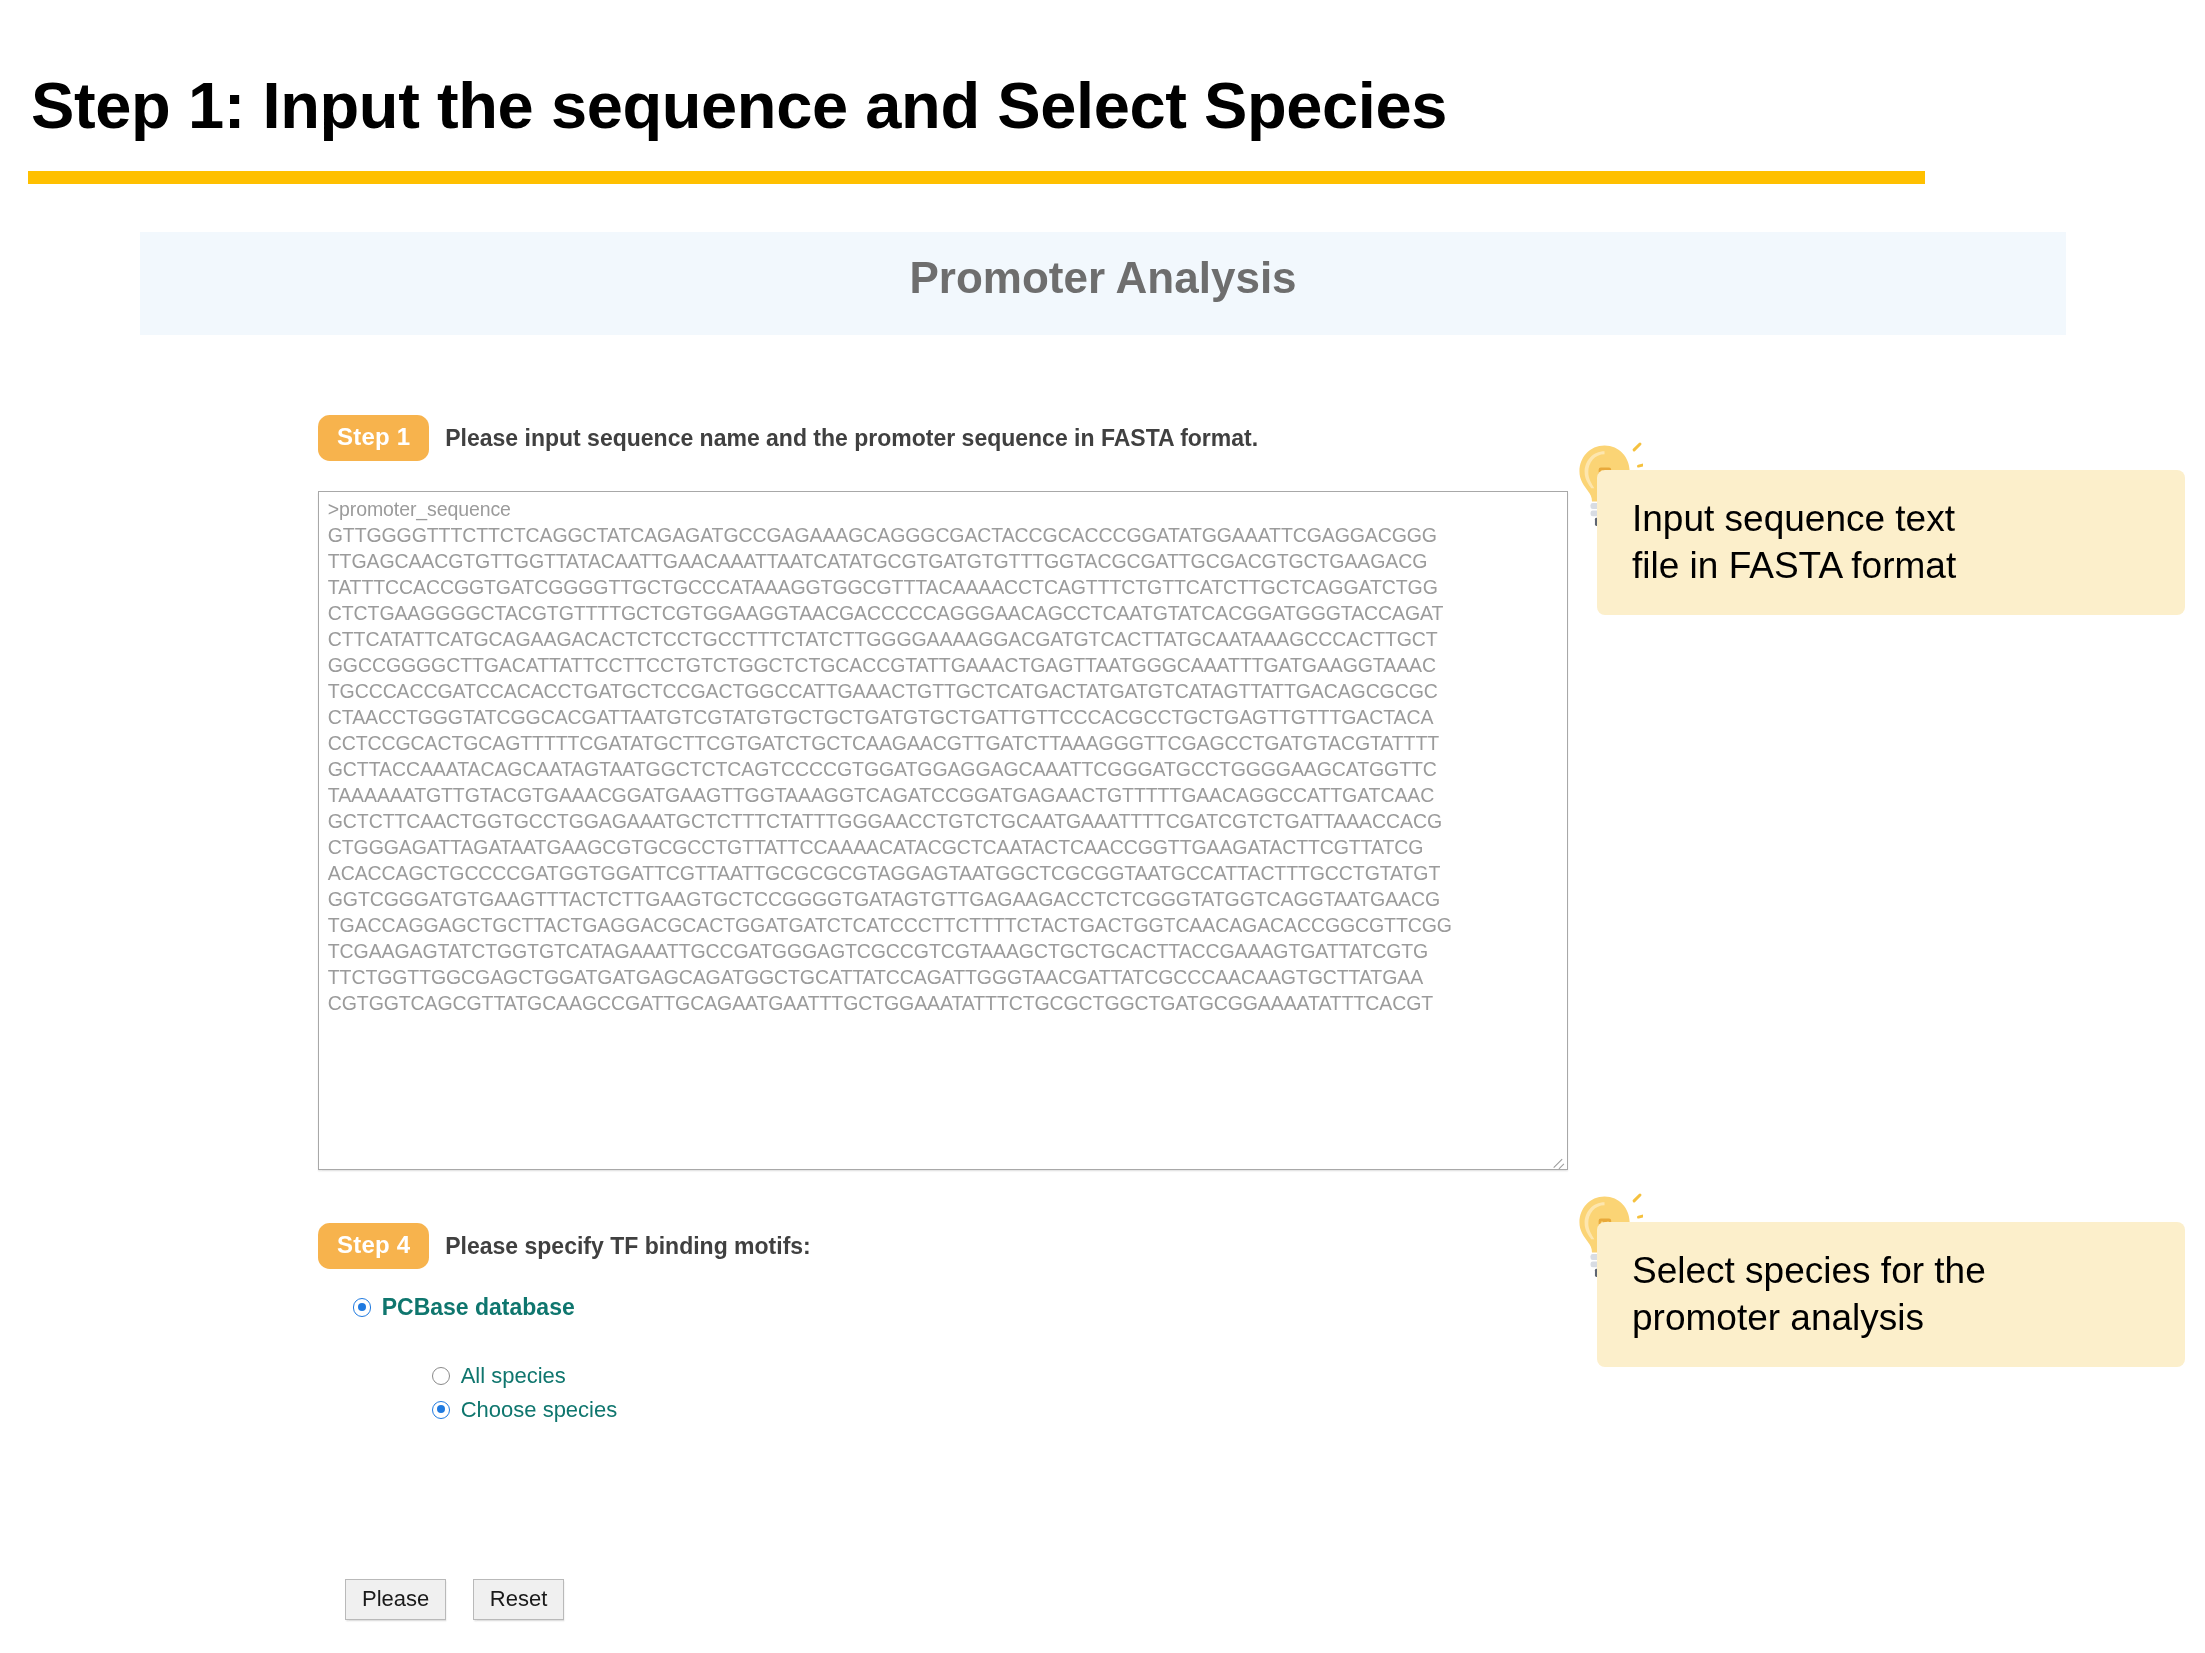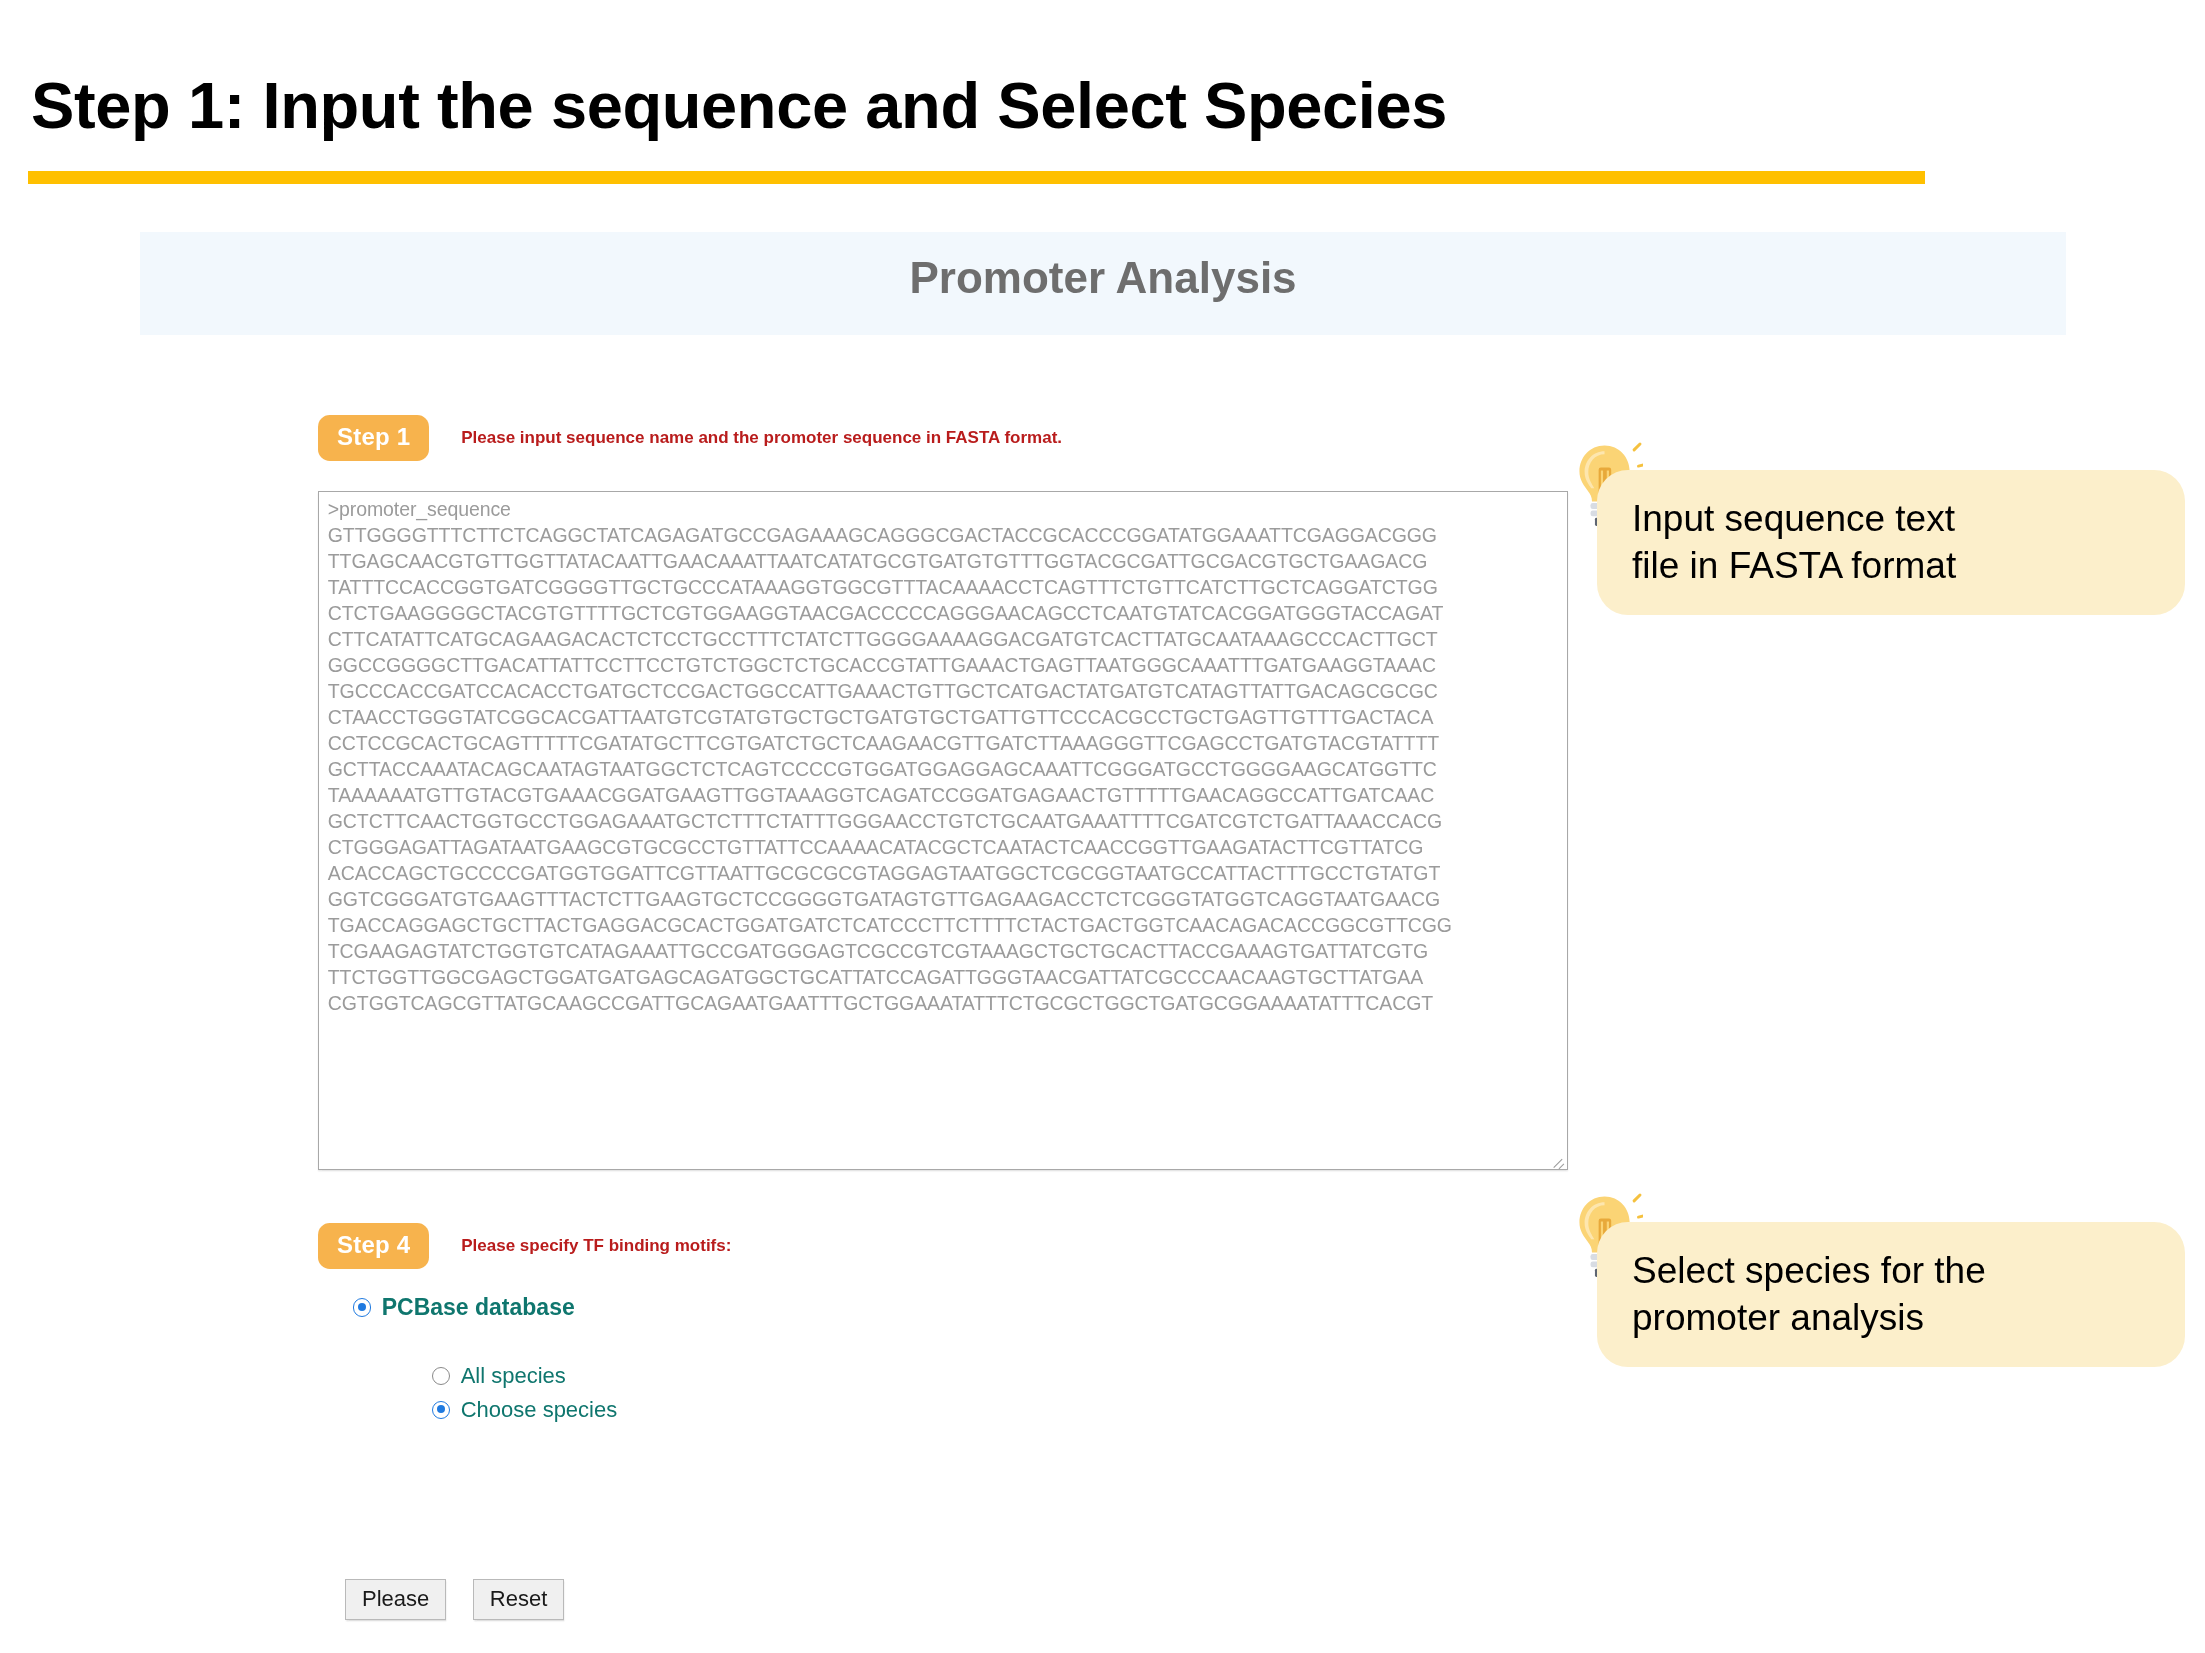--- a/index.html
+++ b/index.html
@@ -59,24 +59,24 @@
     font-size: 24px;
     font-weight: 600;
     border-radius: 11.8px;
     padding: 10.3px 19px 11.8px 19px;
     line-height: 1;
     letter-spacing: 0.2px;
     font-family: "Liberation Sans", sans-serif;
     white-space: nowrap;
   }
   .step-text {
-    margin-left: 32px;
-    font-size: 17px;
+    margin-left: 16px;
+    font-size: 23px;
     font-weight: bold;
-    color: #b91c1c;
+    color: #404040;
     white-space: nowrap;
     font-family: "Liberation Sans", sans-serif;
   }
 
   
   .seq-box {
     position: absolute;
     left: 318px; top: 491px;
     width: 1250px; height: 679px;
     border: 1.5px solid #A8A8A8;
@@ -196,21 +196,21 @@
     font-family: "Liberation Sans", sans-serif;
     padding: 5.9px 16px 7.4px 16px;
     line-height: 1.15;
     box-shadow: 0.7px 1.5px 1.5px rgba(0,0,0,0.12);
   }
 
   
   .callout {
     position: absolute;
     background: #FCEFCB;
-    border-radius: 31px;
+    border-radius: 8px;
     padding: 25px 29px 25px 35px;
   }
   .callout-text {
     font-size: 37px;
     line-height: 1.28;
     color: #000000;
     font-family: "Liberation Sans", sans-serif;
     white-space: pre-line;
   }
   .bulb {

